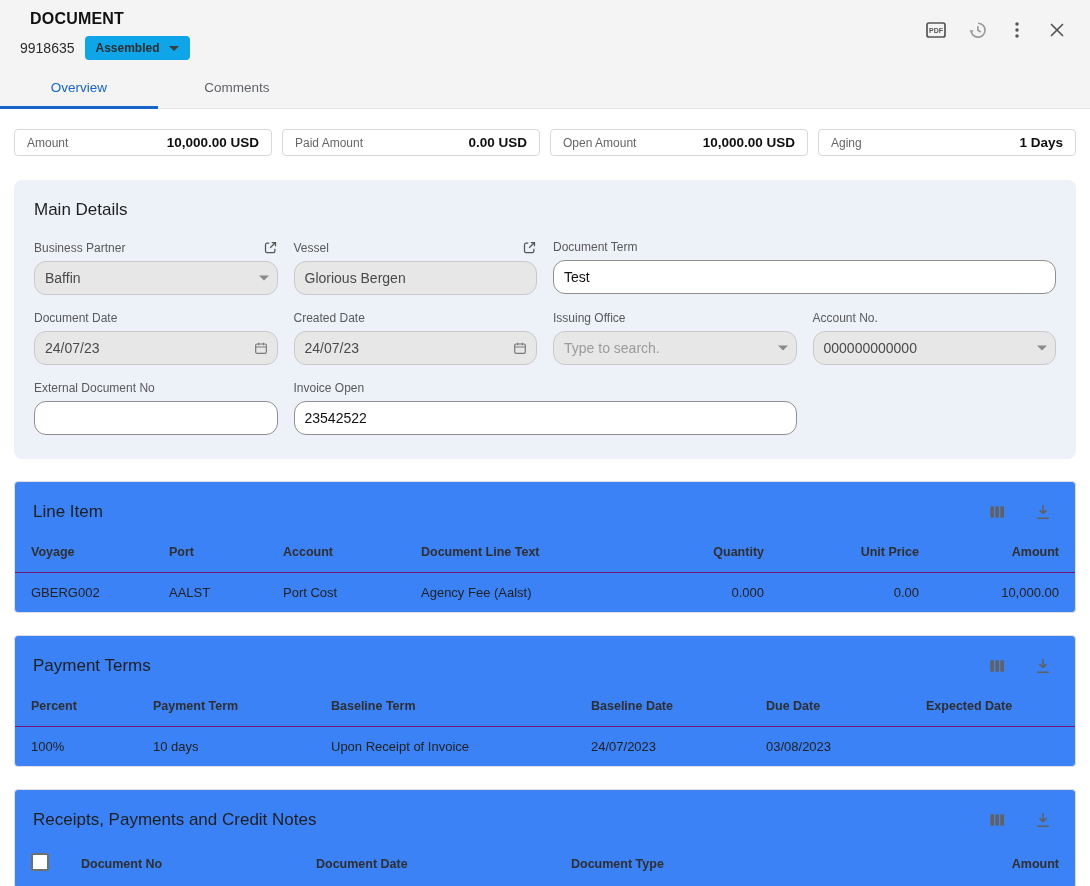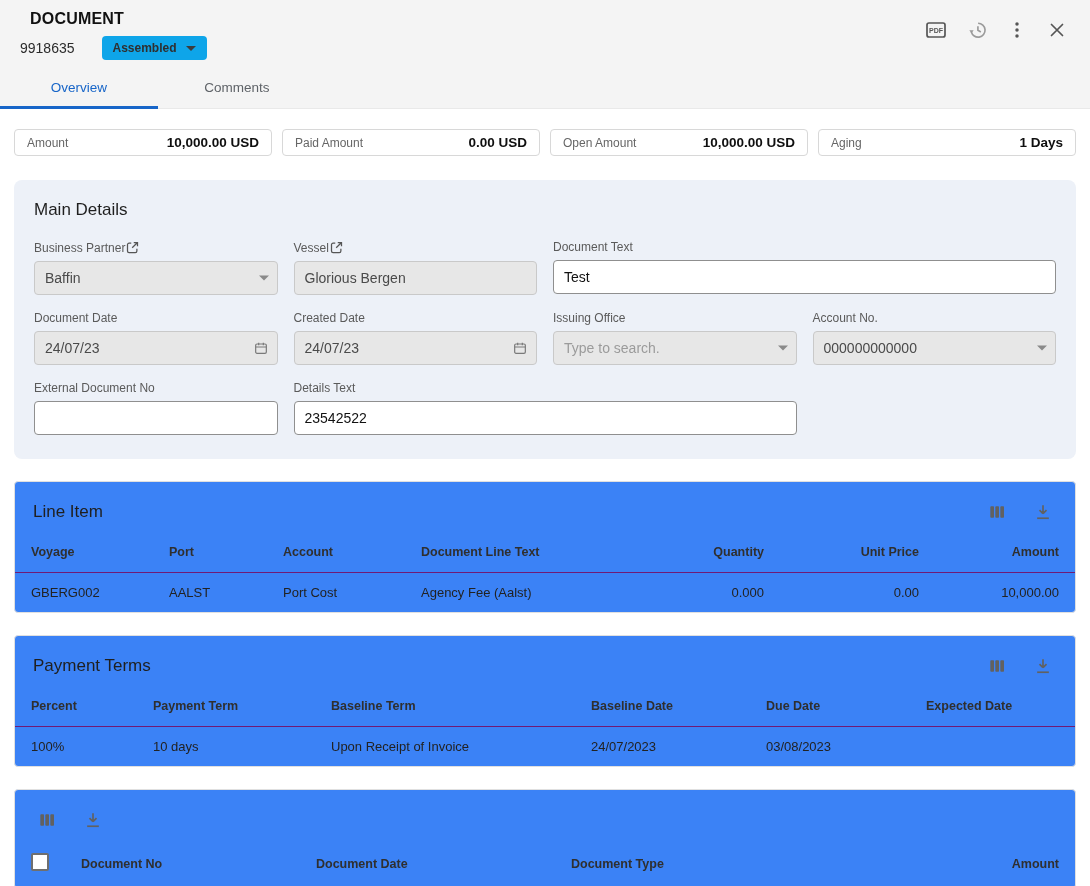--- a/index.html
+++ b/index.html
@@ -3,21 +3,21 @@
 <meta charset="utf-8">
 <style>
   * { margin:0; padding:0; box-sizing:border-box; }
   html,body { width:1090px; background:#fff; font-family:"Liberation Sans", sans-serif; }
   body { height:886px; overflow:hidden; }
 
   
   .hdr { background:#f4f4f4; }
   .hdr-top { display:flex; justify-content:space-between; align-items:flex-start; padding:10px 18px 0 20px; }
   .title { font-size:16px; font-weight:700; color:#111; margin-left:10px; letter-spacing:.2px; }
-  .doc-line { display:flex; align-items:center; gap:27px; margin-top:8px; }
+  .doc-line { display:flex; align-items:center; gap:10px; margin-top:8px; }
   .doc-num { font-size:14px; color:#2b2b2b; }
   .badge { background:#0ea5e9; border:none; border-radius:4px; padding:5px 11px; display:flex; align-items:center; gap:9px;
            font-size:12px; font-weight:600; color:#2f2f2f; cursor:pointer; font-family:inherit; }
   .hdr-actions { display:flex; align-items:center; gap:10px; padding-top:4px; }
   .icon-btn { background:none; border:none; padding:4px; cursor:pointer; color:#555; display:flex; align-items:center; }
   .tabs { display:flex; margin-top:8px; border-bottom:1px solid #e9e9e9; position:relative; }
   .tab { width:158px; text-align:center; padding:12px 0 13px; font-size:13.5px; color:#5f6368; position:relative; cursor:pointer; }
   .tab.active { color:#1765c8; font-weight:500; }
   .tab.active::after { content:""; position:absolute; left:0; right:0; bottom:-1px; height:3px; background:#1765c8; }
 
@@ -26,24 +26,24 @@
   .summary-row { display:flex; gap:10px; }
   .sum-card { flex:1; display:flex; justify-content:space-between; align-items:center; border:1px solid #d8d8d8;
               border-radius:4px; padding:5px 12px; background:#fff; min-height:27px; }
   .sum-label { font-size:12px; color:#666; }
   .sum-value { font-size:13.5px; font-weight:700; color:#0f0f0f; white-space:nowrap; }
 
   
   .panel { margin-top:24px; background:#edf1f8; border-radius:8px; padding:16px 20px 24px; }
   .panel-title { font-size:17px; font-weight:500; color:#1f1f1f; margin:4px 0 20px; }
   .fields { display:grid; grid-template-columns:repeat(4,1fr); gap:16px; }
-  .field label { display:flex; align-items:center; font-size:12px; color:#5a5a5a; margin-bottom:6px; }
+  .field label { display:flex; align-items:center; font-size:12px; color:#5a5a5a; margin-bottom:6px;justify-content:space-between; }
   .span2 { grid-column:span 2; }
   .input-wrap { position:relative; }
-  .inp { width:100%; height:34px; border-radius:4px; font-size:14px; padding:0 32px 0 10px; font-family:inherit; }
+  .inp { width:100%; height:34px; border-radius:12px; font-size:14px; padding:0 32px 0 10px; font-family:inherit; }
   .inp.enabled { background:#fff; border:1px solid #8f8f8f; color:#111; }
   .inp.disabled { background:#e7e7e7; border:1px solid #c9c9c9; color:#4a4a4a; }
   .inp::placeholder { color:#9b9b9b; }
   .trail { position:absolute; right:9px; top:50%; transform:translateY(-50%); display:flex; align-items:center; color:#757575; }
   .caret-down { width:0; height:0; border-left:5px solid transparent; border-right:5px solid transparent; border-top:5px solid #8a8a8a; }
   .ext-icon { display:flex; color:#555; cursor:pointer; }
 
   
   .card { margin-top:22px; border:1px solid #e0e0e0; border-radius:4px; background:#3b82f6; }
   .card-head { display:flex; justify-content:space-between; align-items:center; padding:16px 18px 6px 18px; }
@@ -164,21 +164,21 @@
               </svg>
           </span>
         </label>
         <div class="input-wrap">
           <input class="inp disabled" disabled="" value="Glorious Bergen" style="">
         </div>
       </div>
 
       <div class="field span2">
         <label>
-          <span>Document Text</span>
+          <span>Document Term</span>
         </label>
         <div class="input-wrap">
           <input class="inp enabled" value="Test" style="">
         </div>
       </div>
 
       <div class="field">
         <label>
           <span>Document Date</span>
         </label>
@@ -237,21 +237,21 @@
         <label>
           <span>External Document No</span>
         </label>
         <div class="input-wrap">
           <input class="inp enabled" value="" style="">
         </div>
       </div>
 
       <div class="field span2">
         <label>
-          <span>Details Text</span>
+          <span>Invoice Open</span>
         </label>
         <div class="input-wrap">
           <input class="inp enabled" value="23542522" style="">
         </div>
       </div>
 
     </div>
   </section>
 
   <section class="card">
@@ -337,20 +337,21 @@
           <td>24/07/2023</td>
           <td>03/08/2023</td>
           <td></td>
         </tr>
       </tbody>
     </table>
   </section>
 
   <section class="card">
     <div class="card-head">
+      <span class="card-title">Receipts, Payments and Credit Notes</span>
       <span class="card-actions">
         <button class="icon-btn">
           <svg width="20" height="20" viewBox="0 0 24 24">
             <rect x="4" y="5" width="4.4" height="14" rx="1" fill="#616161"></rect>
               <rect x="10" y="5" width="4.4" height="14" rx="1" fill="#616161"></rect>
               <rect x="16" y="5" width="4.4" height="14" rx="1" fill="#616161"></rect>
           </svg>
         </button>
         <button class="icon-btn">
           <svg width="20" height="20" viewBox="0 0 24 24" fill="none">

